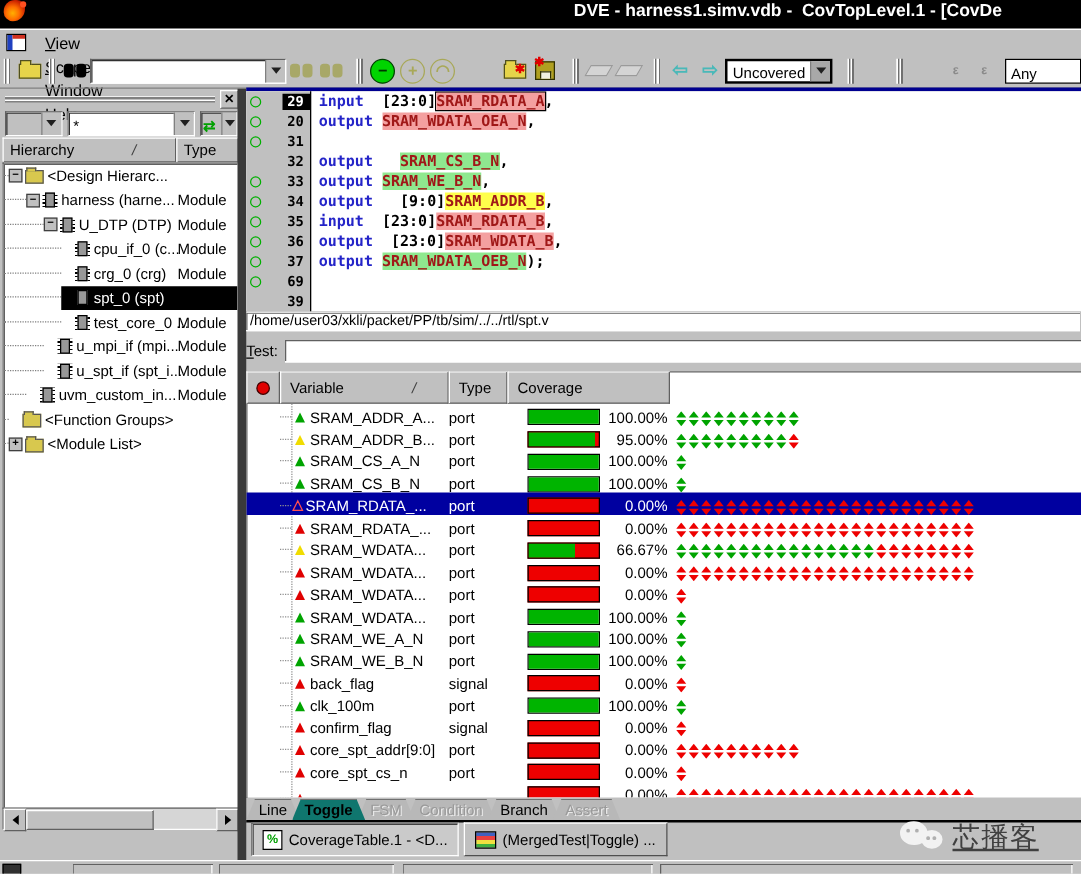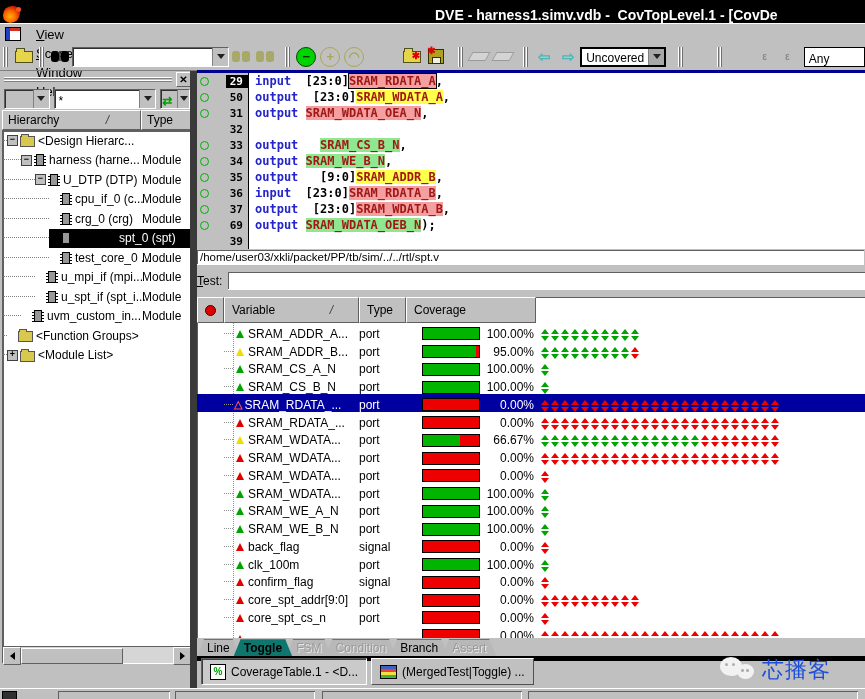--- a/index.html
+++ b/index.html
@@ -2,21 +2,21 @@
 <html><head>
 <meta charset="utf-8">
 <style>
   html,body{margin:0;padding:0;}
   #root{position:relative;width:865px;height:699px;background:#c0c0c0;overflow:hidden;
         font-family:"Liberation Sans",sans-serif;font-size:12px;color:#000;}
   .abs{position:absolute;}
   .raised{border-top:1px solid #ffffff;border-left:1px solid #ffffff;border-right:1px solid #606060;border-bottom:1px solid #606060;}
   .sunken{border-top:1px solid #606060;border-left:1px solid #606060;border-right:1px solid #ffffff;border-bottom:1px solid #ffffff;}
   
-  #titlebar{left:0;top:0;width:865px;height:23px;background:#000;display:flex;align-items:flex-end;overflow:hidden;}
+  #titlebar{left:0;top:0;width:865px;height:23px;background:#000;display:flex;align-items:flex-start;overflow:hidden;gap:24px;}
   #appicon{width:17px;height:17px;margin-left:3px;border-radius:55% 40% 60% 45%;
            background:radial-gradient(circle at 42% 62%, #ffb000 0%, #ff7000 35%, #cc2200 70%, #701000 100%);position:relative;flex:0 0 auto;}
   #appicon:after{content:"";position:absolute;right:-1px;top:1px;width:5px;height:5px;border-radius:50%;background:#ff5020;}
   #titletext{color:#fff;font-weight:bold;font-size:14px;white-space:pre;margin-left:415px;}
   
   #menubar{left:0;top:23px;width:865px;height:20px;background:#c0c0c0;border-top:1px solid #fff;display:flex;align-items:center;}
   #menuicon{width:14px;height:12px;margin:0 8px 0 5px;background:#fff;border:1px solid #000;position:relative;flex:0 0 auto;}
   #menuicon:before{content:"";position:absolute;left:0;top:0;width:4px;height:100%;background:#2040c0;}
   #menuicon:after{content:"";position:absolute;left:4px;top:0;right:0;height:3px;background:#d03020;}
   .menu-item{padding:2px 7px;font-size:13px;}
@@ -57,21 +57,21 @@
   .trow{position:relative;height:19.5px;display:flex;align-items:center;white-space:nowrap;}
   .trow .dash{height:1px;border-top:1px dotted #808080;flex:0 0 auto;}
   .expbox{width:9px;height:9px;border:1px solid #404040;background:#c0c0c0;font-size:9px;line-height:7px;text-align:center;flex:0 0 auto;margin-right:2px;font-weight:bold;}
   .chipicon{width:12px;height:12px;flex:0 0 auto;margin-right:3px;background:repeating-linear-gradient(0deg,#000 0 1px,transparent 1px 3px);position:relative;}
   .chipicon:before{content:"";position:absolute;left:2px;top:0;right:2px;bottom:0;background:#989898;border:1px solid #000;}
   .foldicon{width:13px;height:9px;flex:0 0 auto;margin-right:3px;background:#d8c84e;border:1px solid #555;position:relative;margin-top:2px;}
   .foldicon:before{content:"";position:absolute;left:0;top:-3px;width:6px;height:2px;background:#d8c84e;border:1px solid #555;border-bottom:none;}
   .tlabel{font-size:12px;}
   .ttype{position:absolute;left:139px;font-size:12px;}
   .trow.sel .selbg{position:absolute;left:46px;right:0;top:0;bottom:0;background:#000;}
-  .trow.sel .tlabel,.trow.sel .ttype{color:#fff;position:relative;margin-left:44px;}
+  .trow.sel .tlabel,.trow.sel .ttype{color:#fff;position:relative;}
   .trow.sel .chipicon,.trow.sel .tlabel{z-index:1;}
   #lp-hscroll{left:0;top:575px;width:188px;height:16px;background:#d6d6d6;display:flex;}
   .scr-arrow{width:16px;height:16px;background:#c0c0c0;display:flex;align-items:center;justify-content:center;flex:0 0 auto;}
   .scr-thumb{width:100px;height:14px;background:#c0c0c0;margin-top:1px;}
   .arr-l:before{content:"";border-top:4px solid transparent;border-bottom:4px solid transparent;border-right:5px solid #000;width:0;height:0;}
   .arr-r:before{content:"";border-top:4px solid transparent;border-bottom:4px solid transparent;border-left:5px solid #000;width:0;height:0;}
   #splitter{left:190px;top:71px;width:7px;height:617px;background:#3a3a3a;}
   
   #rightpane{left:197px;top:70px;width:668px;height:586px;}
   #blueline{left:0;top:0;width:668px;height:3px;background:#000090;}
@@ -116,36 +116,36 @@
   .bar{width:56px;height:11px;border:1px solid #000;background:#ee0000;margin-left:16px;display:flex;flex:0 0 auto;}
   .bar i{display:block;height:100%;background:#00b400;}
   .pct{flex:1;text-align:right;font-size:12px;padding-right:2px;}
   .rc4{flex:1 1 auto;display:flex;align-items:center;overflow:hidden;padding-left:5px;}
   .dmd{position:relative;display:inline-block;width:9px;height:12px;margin-right:1px;flex:0 0 auto;}
   .dmd i{position:absolute;left:0;width:0;height:0;border-left:4.5px solid transparent;border-right:4.5px solid transparent;}
   .dmd i.t{top:0;border-bottom:5.5px solid currentColor;}
   .dmd i.b{bottom:0;border-top:5.5px solid currentColor;}
   .dg{color:#00a400;} .dr{color:#ee0000;}
   
-  #covtabs{left:0;top:568px;width:668px;height:18px;display:flex;align-items:flex-end;border-bottom:5px solid #000000;}
+  #covtabs{left:0;top:568px;width:668px;height:18px;display:flex;align-items:flex-end;border-bottom:2px solid #000000;}
   .ctab{height:16px;padding:0 10px;display:flex;align-items:center;font-size:12px;background:#b8b8b8;
         clip-path:polygon(7px 0, calc(100% - 7px) 0, 100% 100%, 0 100%);margin-right:-6px;border-top:1px solid #707070;}
   .ctab.active{background:#0f766e;font-weight:bold;z-index:2;}
   .ctab.disabled{color:#9a9a9a;text-shadow:1px 1px 0 #e8e8e8;}
   
   #wintabs{left:197px;top:656px;width:668px;height:31px;display:flex;align-items:center;}
   .wtab{height:25px;display:flex;align-items:center;padding:0 8px;margin-left:4px;background:#c0c0c0;font-size:12px;white-space:nowrap;}
   .wtab.active{border:1px solid #606060;border-right-color:#fff;border-bottom-color:#fff;box-shadow:inset 1px 1px 0 #404040;background:#cacaca;}
   .wtab.plain{border:1px solid #fff;border-right-color:#505050;border-bottom-color:#505050;}
   .wt-icon1{width:14px;height:14px;background:#fff;border:1px solid #000;color:#00a000;font-size:10px;font-weight:bold;
             display:flex;align-items:center;justify-content:center;margin-right:5px;flex:0 0 auto;}
   .wt-icon2{width:15px;height:12px;border:1px solid #000;margin-right:5px;flex:0 0 auto;
             background:linear-gradient(#4060c0 0 3px,#e84040 3px 6px,#f0e040 6px 9px,#40b040 9px 12px);}
   
-  #watermark{left:720px;top:650px;width:145px;height:40px;display:flex;align-items:center;color:#1d4ed8;}
+  #watermark{left:720px;top:650px;width:145px;height:40px;display:flex;align-items:center;color:#404040;text-decoration:underline;}
   #wm-icon{position:relative;width:34px;height:30px;flex:0 0 auto;}
   #wm-icon .b1{position:absolute;left:0;top:2px;width:22px;height:19px;background:#f2f2f2;border-radius:50% 50% 48% 52%;}
   #wm-icon .b1:before{content:"";position:absolute;left:5px;top:6px;width:3px;height:3px;border-radius:50%;background:#b0b0b0;}
   #wm-icon .b1:after{content:"";position:absolute;left:12px;top:6px;width:3px;height:3px;border-radius:50%;background:#b0b0b0;}
   #wm-icon .b2{position:absolute;right:0;top:9px;width:17px;height:15px;background:#f2f2f2;border-radius:50%;}
   #wm-icon .b2:before{content:"";position:absolute;left:4px;top:5px;width:2.5px;height:2.5px;border-radius:50%;background:#b0b0b0;}
   #wm-icon .b2:after{content:"";position:absolute;left:9px;top:5px;width:2.5px;height:2.5px;border-radius:50%;background:#b0b0b0;}
   #wm-text{font-size:22px;margin-left:8px;letter-spacing:1px;}
   
   #statusbar{left:0;top:688px;width:865px;height:11px;border-top:1px solid #fff;background:#c0c0c0;}
@@ -364,21 +364,21 @@
   <div id="rightpane" class="abs">
     <div id="blueline" class="abs"></div>
     <div id="srcview" class="abs">
       <div id="gutter">
           <div class="gline">
             <span class="cir"></span>
             <span class="lnum sel">29</span>
           </div>
           <div class="gline">
             <span class="cir"></span>
-            <span class="lnum">50</span>
+            <span class="lnum">20</span>
           </div>
           <div class="gline">
             <span class="cir"></span>
             <span class="lnum">31</span>
           </div>
           <div class="gline">
             <span class="nocir"></span>
             <span class="lnum">32</span>
           </div>
           <div class="gline">
@@ -405,21 +405,20 @@
             <span class="cir"></span>
             <span class="lnum">69</span>
           </div>
           <div class="gline">
             <span class="nocir"></span>
             <span class="lnum">39</span>
           </div>
         </div>
       <div id="codebox">
           <div class="cline"><span class="kw">input  </span><span class="pl">[23:0]</span><span class="sig bgr tok-sel">SRAM_RDATA_A</span><span class="pl">,</span></div>
-          <div class="cline"><span class="kw">output  </span><span class="pl">[23:0]</span><span class="sig bgy">SRAM_WDATA_A</span><span class="pl">,</span></div>
           <div class="cline"><span class="kw">output </span><span class="sig bgr">SRAM_WDATA_OEA_N</span><span class="pl">,</span></div>
           <div class="cline"></div>
           <div class="cline"><span class="kw">output   </span><span class="sig bgg">SRAM_CS_B_N</span><span class="pl">,</span></div>
           <div class="cline"><span class="kw">output </span><span class="sig bgg">SRAM_WE_B_N</span><span class="pl">,</span></div>
           <div class="cline"><span class="kw">output   </span><span class="pl">[9:0]</span><span class="sig bgy">SRAM_ADDR_B</span><span class="pl">,</span></div>
           <div class="cline"><span class="kw">input  </span><span class="pl">[23:0]</span><span class="sig bgr">SRAM_RDATA_B</span><span class="pl">,</span></div>
           <div class="cline"><span class="kw">output  </span><span class="pl">[23:0]</span><span class="sig bgr">SRAM_WDATA_B</span><span class="pl">,</span></div>
           <div class="cline"><span class="kw">output </span><span class="sig bgg">SRAM_WDATA_OEB_N</span><span class="pl">);</span></div>
           <div class="cline"></div>
         </div>

